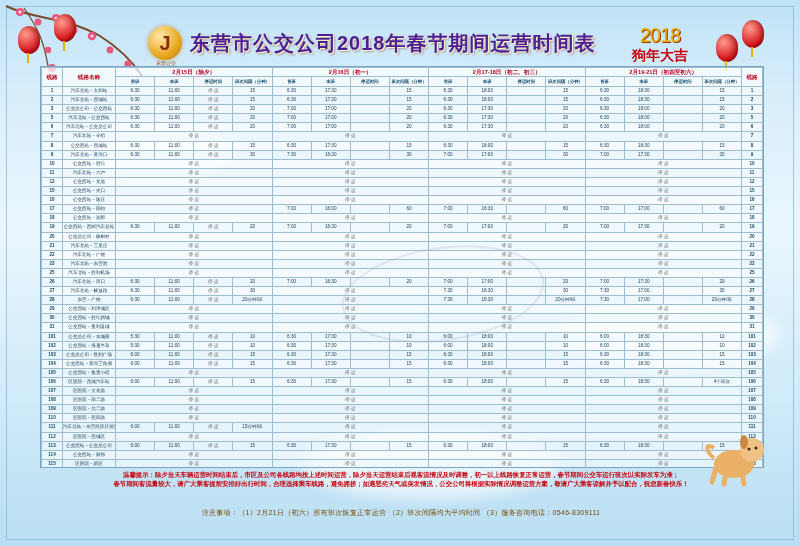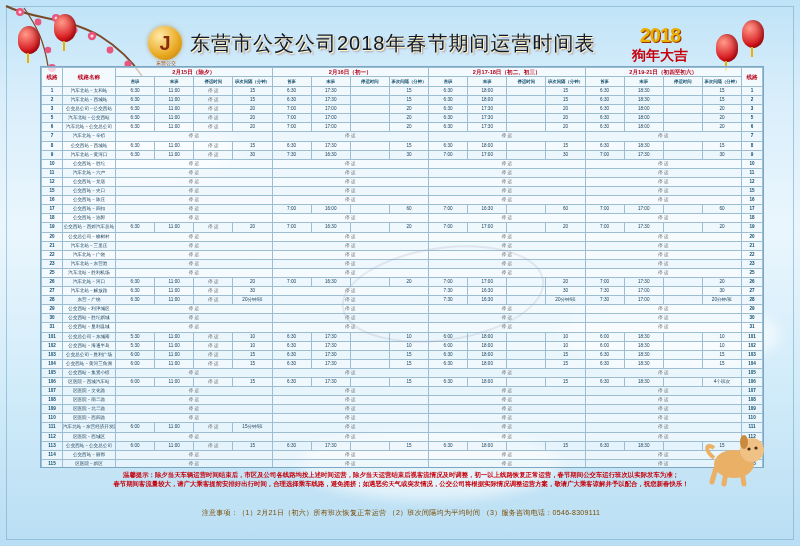--- a/index.html
+++ b/index.html
@@ -22,28 +22,28 @@
   .header{position:absolute;left:0;top:8px;width:800px;height:56px;}
   .logo{
     position:absolute;left:148px;top:18px;width:34px;height:34px;border-radius:50%;
     background:radial-gradient(circle at 35% 30%,#ffe9a8,#e8a81f 60%,#b8760d);
     color:#8a2b10;font-size:20px;font-weight:bold;text-align:center;line-height:34px;
     box-shadow:0 0 4px rgba(180,120,20,.6);
   }
   .logo-sub{position:absolute;left:140px;top:52px;width:52px;text-align:center;font-size:5px;color:#a8480f;}
   .title{
     position:absolute;left:190px;top:22px;width:430px;
-    font-size:20px;font-weight:normal;color:#0f172a;
+    font-size:20px;font-weight:bold;color:#4c1d95;
     text-shadow:1px 1px 0 #fff8c0, 2px 2px 2px rgba(120,0,0,.35);
     letter-spacing:1px;white-space:nowrap;
   }
   .dog-year{
     position:absolute;left:625px;top:16px;width:70px;height:40px;text-align:center;
   }
-  .dog-year .y{font-size:20px;font-weight:bold;color:#e8b100;text-shadow:1px 1px 0 #a03000;letter-spacing:-1px;}
+  .dog-year .y{font-size:20px;font-weight:normal;color:#e8b100;text-shadow:1px 1px 0 #a03000;letter-spacing:-1px;}
   .dog-year .t{font-size:14px;color:#c7000b;font-weight:bold;}
   .lantern{position:absolute;width:22px;height:28px;border-radius:50%/45%;
     background:radial-gradient(circle at 35% 30%,#ff9a8a,#d4121a 70%,#8e0008);
     box-shadow:inset -3px 0 4px rgba(0,0,0,.25);}
   .lantern:after{content:"";position:absolute;left:9px;top:27px;width:2px;height:10px;background:#e8b100;}
   
   .table-wrap{
     position:absolute;left:40px;top:66px;width:722px;height:400px;
     background:rgba(255,255,255,.58);
     border:1px solid #7aa7c4;

